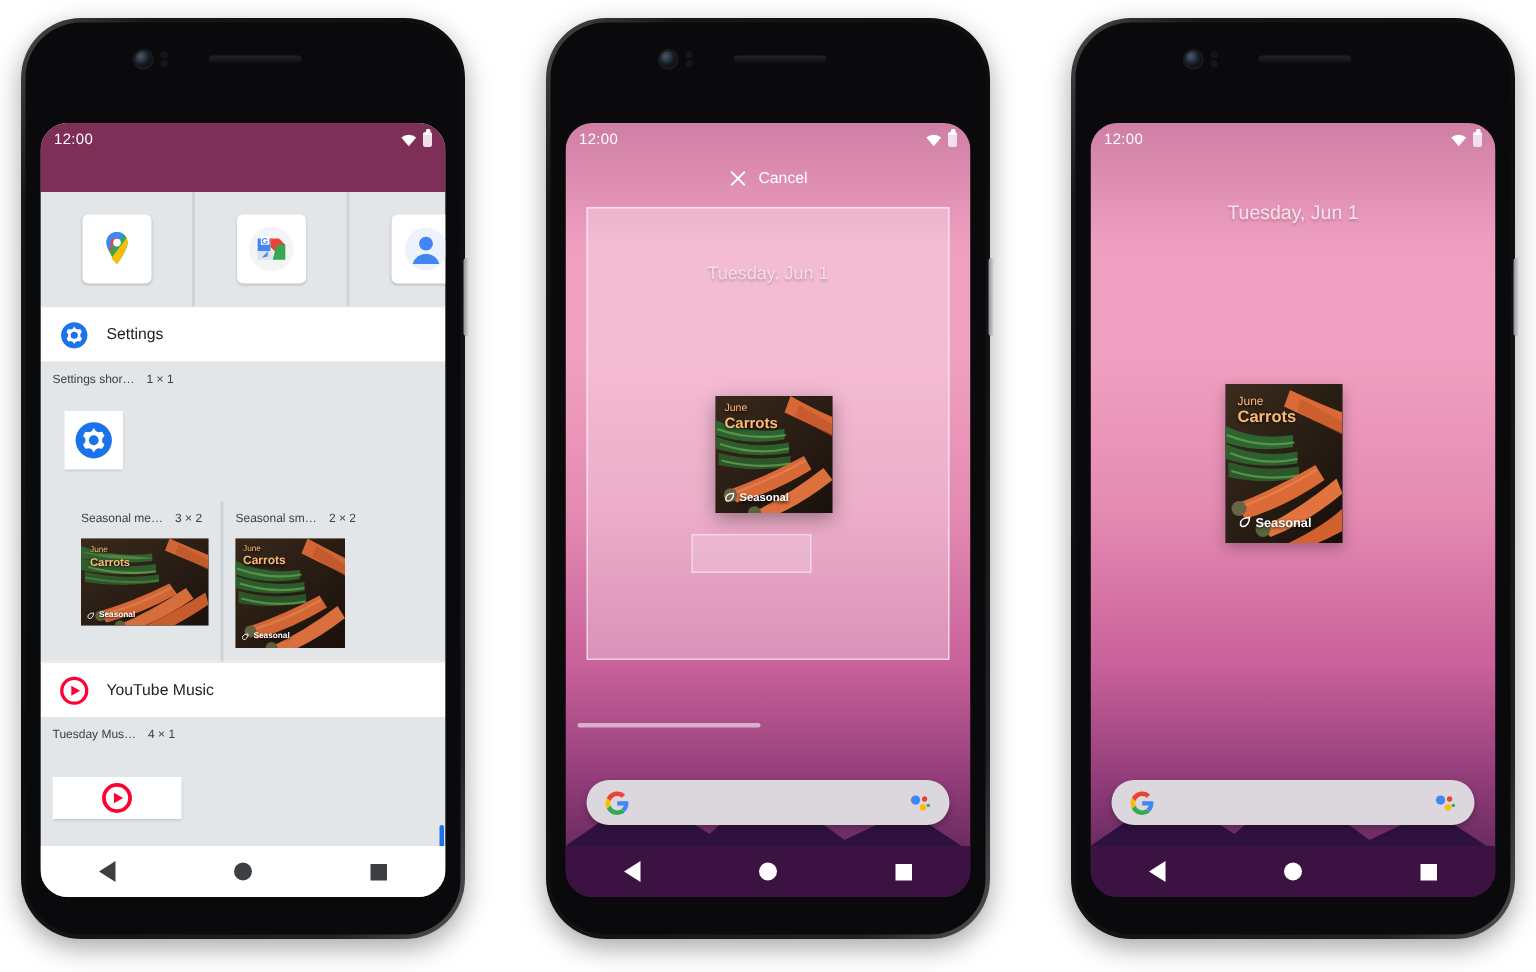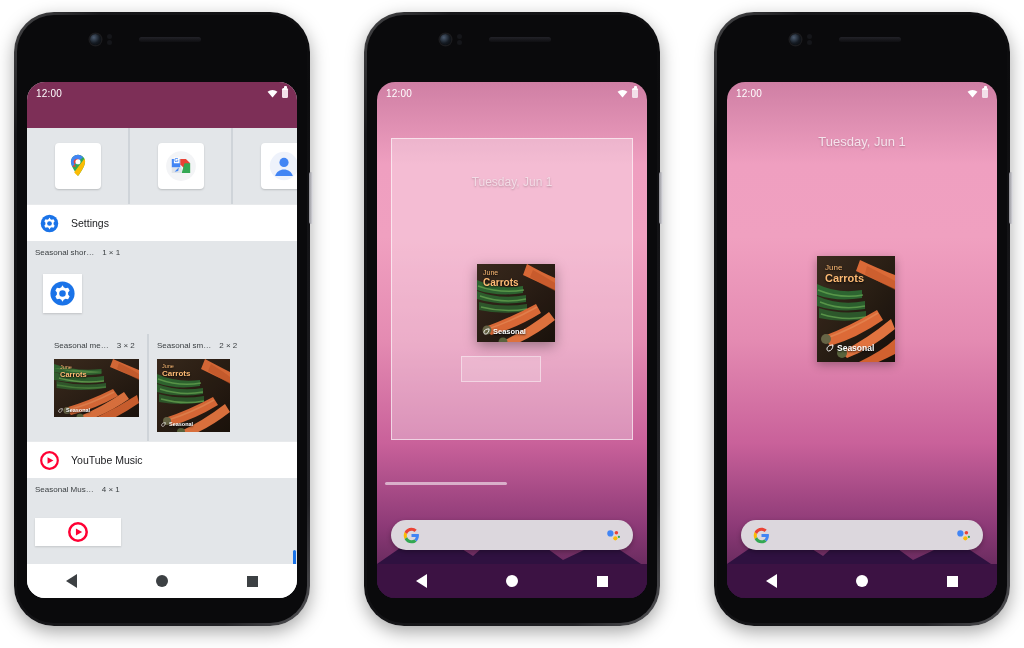--- a/index.html
+++ b/index.html
@@ -212,21 +212,21 @@
             <circle cx="24" cy="24" r="20" fill="#1a73e8"></circle>
             <path fill="#fff" d="M24 10.5l2.3 3.6a11 11 0 0 1 2.7 1.1l4.2-.7 2.6 4.5-2.6 3.3c.1.5.1 1.1.1 1.7s0 1.2-.1 1.7l2.6 3.3-2.6 4.5-4.2-.7c-.8.5-1.7.9-2.7 1.1L24 37.5l-2.3-3.6a11 11 0 0 1-2.7-1.1l-4.2.7-2.6-4.5 2.6-3.3c-.1-.5-.1-1.1-.1-1.7s0-1.2.1-1.7l-2.6-3.3 2.6-4.5 4.2.7c.8-.5 1.7-.9 2.7-1.1z"></path>
             <circle cx="24" cy="24" r="5.4" fill="#1a73e8"></circle>
           </svg>
           <span class="nm">Settings</span>
         </div>
         <div class="wsec">
           <div class="wrow">
             <div class="wcol" style="flex:0 0 104px;">
               <div class="wlbl">
-                <span>Seasonal shor…</span>
+                <span>Settings shor…</span>
                 <span class="dim">1 × 1</span>
               </div>
               <div class="wprev" style="padding:8px 0 12px 8px;">
                 <div style="width:39px;height:39px;background:#fff;display:flex;align-items:center;justify-content:center;box-shadow:0 1px 2px rgba(0,0,0,.16);">
                   <svg style="width:29px;height:29px" viewBox="0 0 48 48">
                     <circle cx="24" cy="24" r="20" fill="#1a73e8"></circle>
                     <path fill="#fff" d="M24 10.5l2.3 3.6a11 11 0 0 1 2.7 1.1l4.2-.7 2.6 4.5-2.6 3.3c.1.5.1 1.1.1 1.7s0 1.2-.1 1.7l2.6 3.3-2.6 4.5-4.2-.7c-.8.5-1.7.9-2.7 1.1L24 37.5l-2.3-3.6a11 11 0 0 1-2.7-1.1l-4.2.7-2.6-4.5 2.6-3.3c-.1-.5-.1-1.1-.1-1.7s0-1.2.1-1.7l-2.6-3.3 2.6-4.5 4.2.7c.8-.5 1.7-.9 2.7-1.1z"></path>
                     <circle cx="24" cy="24" r="5.4" fill="#1a73e8"></circle>
                   </svg>
                 </div>
@@ -360,21 +360,21 @@
           <svg class="ico" viewBox="0 0 48 48">
             <circle cx="24" cy="24" r="20" fill="#fff"></circle>
             <circle cx="24" cy="24" r="19" fill="none" stroke="#ff0033" stroke-width="5"></circle>
             <path d="M19.5 16.5 33 24l-13.5 7.5z" fill="#ff0033"></path>
           </svg>
           <span class="nm">YouTube Music</span>
         </div>
         <div class="wsec" style="height:86px">
           <div class="wcol" style="border:none;padding:7px 8px;">
             <div class="wlbl">
-              <span>Seasonal Mus…</span>
+              <span>Tuesday Mus…</span>
               <span class="dim">4 × 1</span>
             </div>
             <div class="wprev" style="margin-top:24px">
               <div class="blank-tile">
                 <svg class="ytring" viewBox="0 0 48 48">
                   <circle cx="24" cy="24" r="20" fill="#fff"></circle>
                   <circle cx="24" cy="24" r="19" fill="none" stroke="#ff0033" stroke-width="5.5"></circle>
                   <path d="M19.5 16.5 33 24l-13.5 7.5z" fill="#ff0033"></path>
                 </svg>
               </div>
@@ -415,20 +415,26 @@
       <div class="statusbar">
         <span class="clock">12:00</span>
         <span class="sbicons">
           <svg class="wifi" viewBox="0 0 24 20">
             <path d="M12 19 L1 6 a17 17 0 0 1 22 0 Z" fill="#fff"></path>
           </svg>
           <span class="batt"></span>
         </span>
       </div>
 
+      <div class="cancelbar">
+        <svg class="xg" viewBox="0 0 24 24">
+          <path d="M3 3 L21 21 M21 3 L3 21" stroke="#fff" stroke-width="2.4" fill="none"></path>
+        </svg>
+        <span class="ctx">Cancel</span>
+      </div>
 
       <div class="dropzone">
         <div class="dzdate">Tuesday, Jun 1</div>
       </div>
 
       <div class="ghostbox" style="left:84px; top:274px; width:80px; height:26px;"></div>
 
       <div class="dragw carrot" style="left:100px; top:182px; width:78px; height:78px;">
         <svg viewBox="0 0 156 156" preserveAspectRatio="none" style="position:absolute;inset:0;width:100%;height:100%">
           <defs>

